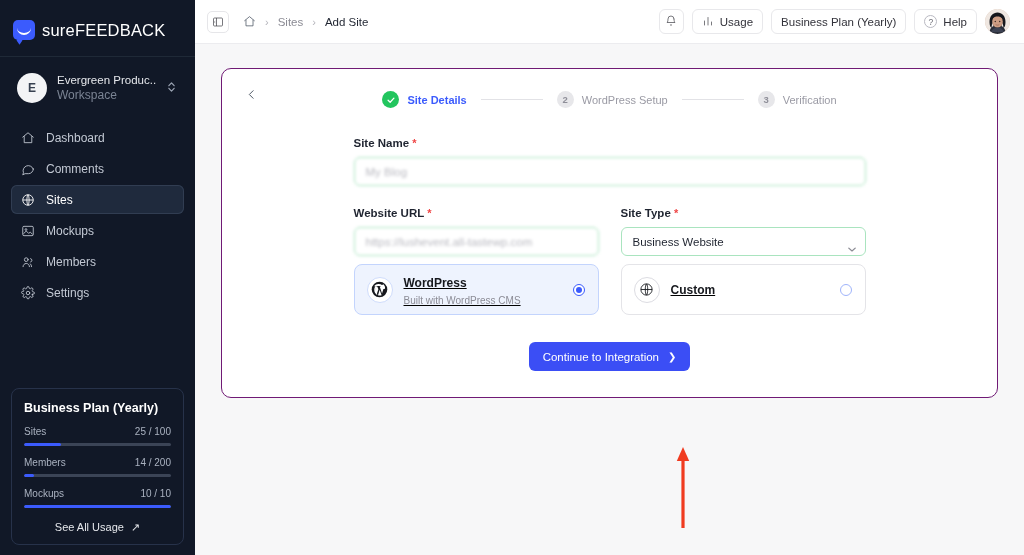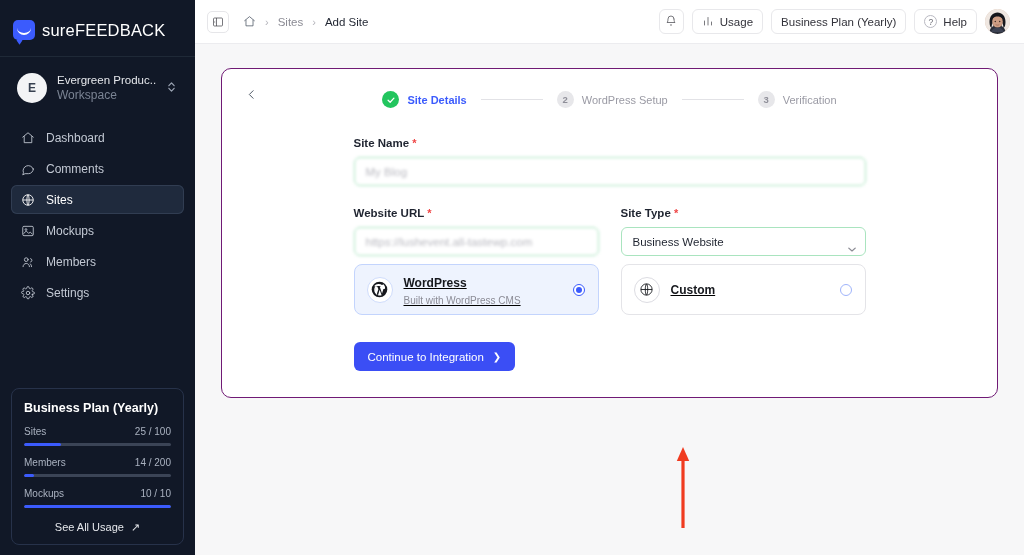--- a/index.html
+++ b/index.html
@@ -220,21 +220,21 @@
   .radio {
     width: 12px; height: 12px; border-radius: 50%;
     border: 1.4px solid #9fb4fb; flex-shrink: 0; position: relative; background:#fff;
   }
   .radio.on { border-color: #3b5bfd; }
   .radio.on:after {
     content: ""; position: absolute; left: 2px; top: 2px;
     width: 6px; height: 6px; border-radius: 50%; background: #3b5bfd;
   }
 
-  .actions { display: flex; justify-content: flex-start; margin-top: 27px; }
+  .actions { display: flex; justify-content: center; margin-top: 27px; }
   .primary-btn {
     height: 29px; background: #3b4ef5; color: #fff;
     border: none; border-radius: 6px;
     font-size: 11.5px; font-family: "Liberation Sans", sans-serif;
     padding: 0 14px; display: flex; align-items: center; gap: 9px; cursor: pointer;
   }
   .primary-btn .chev { font-size: 10px; }
 
   
   .annot {

